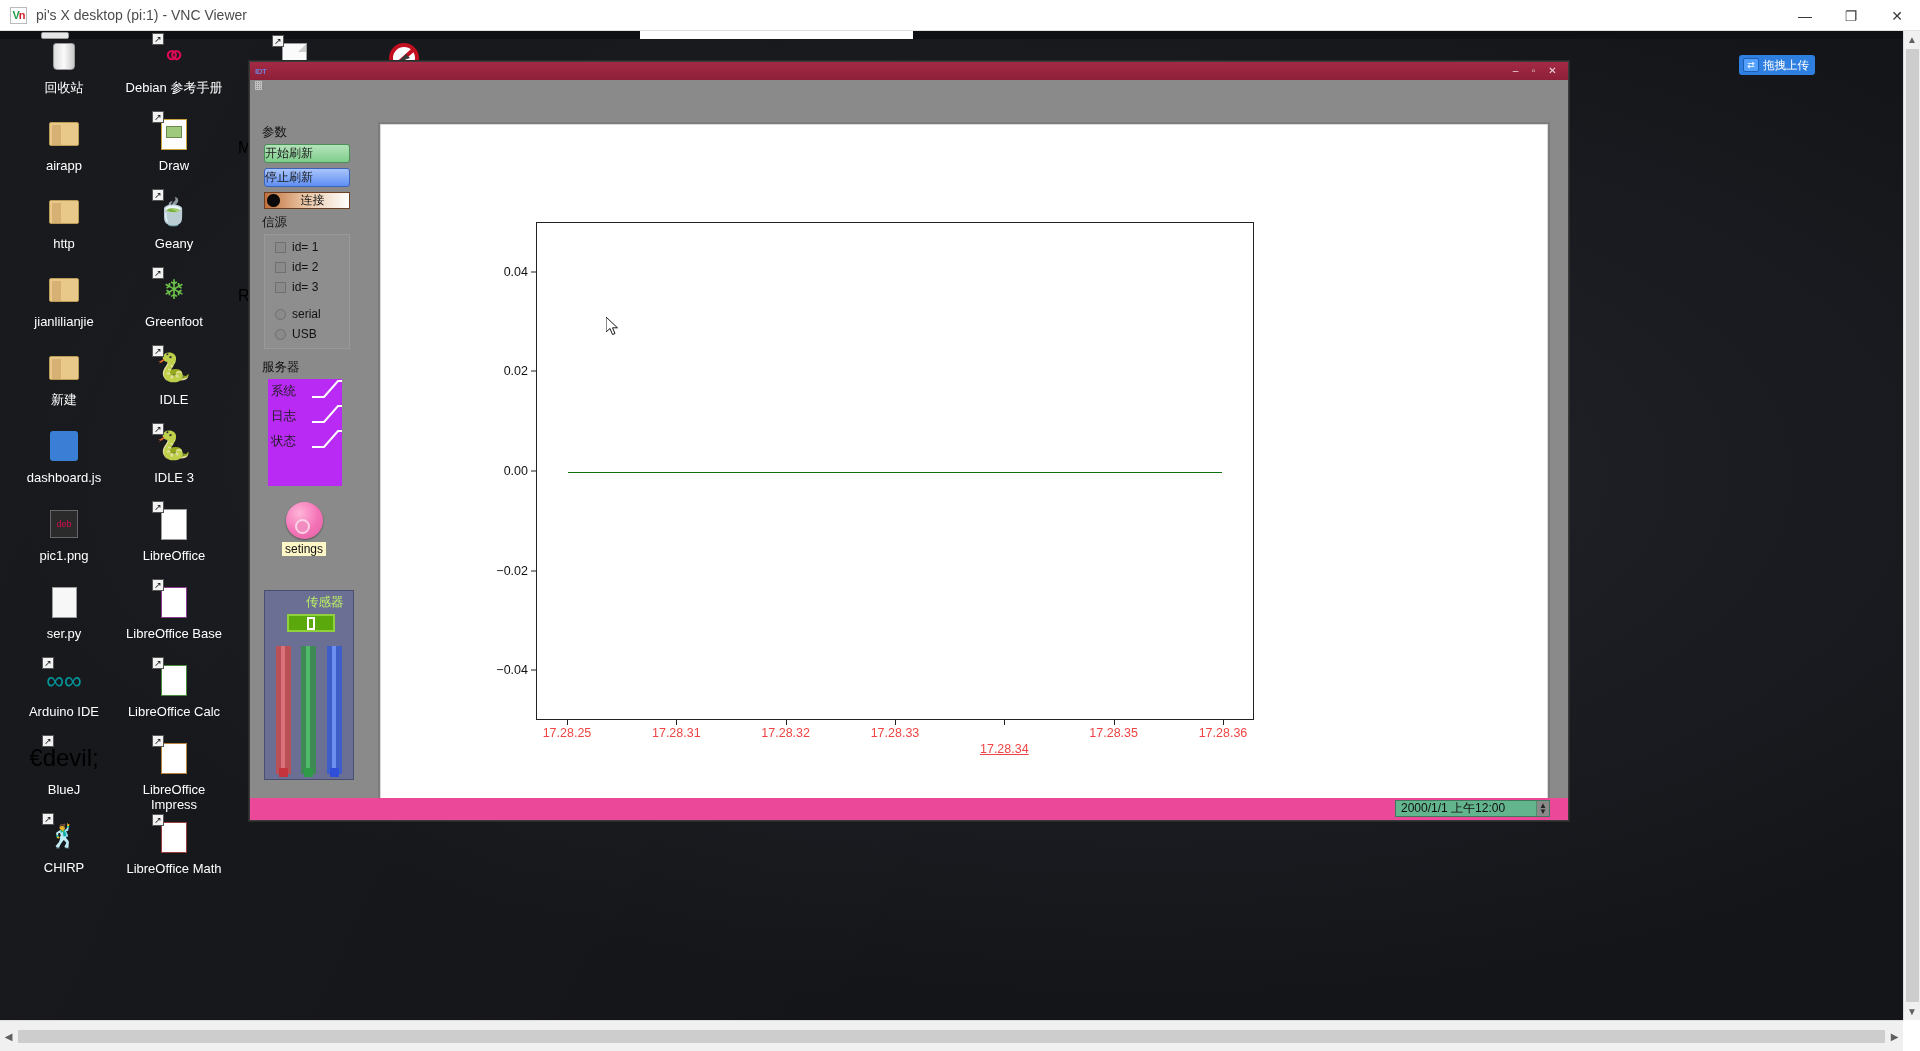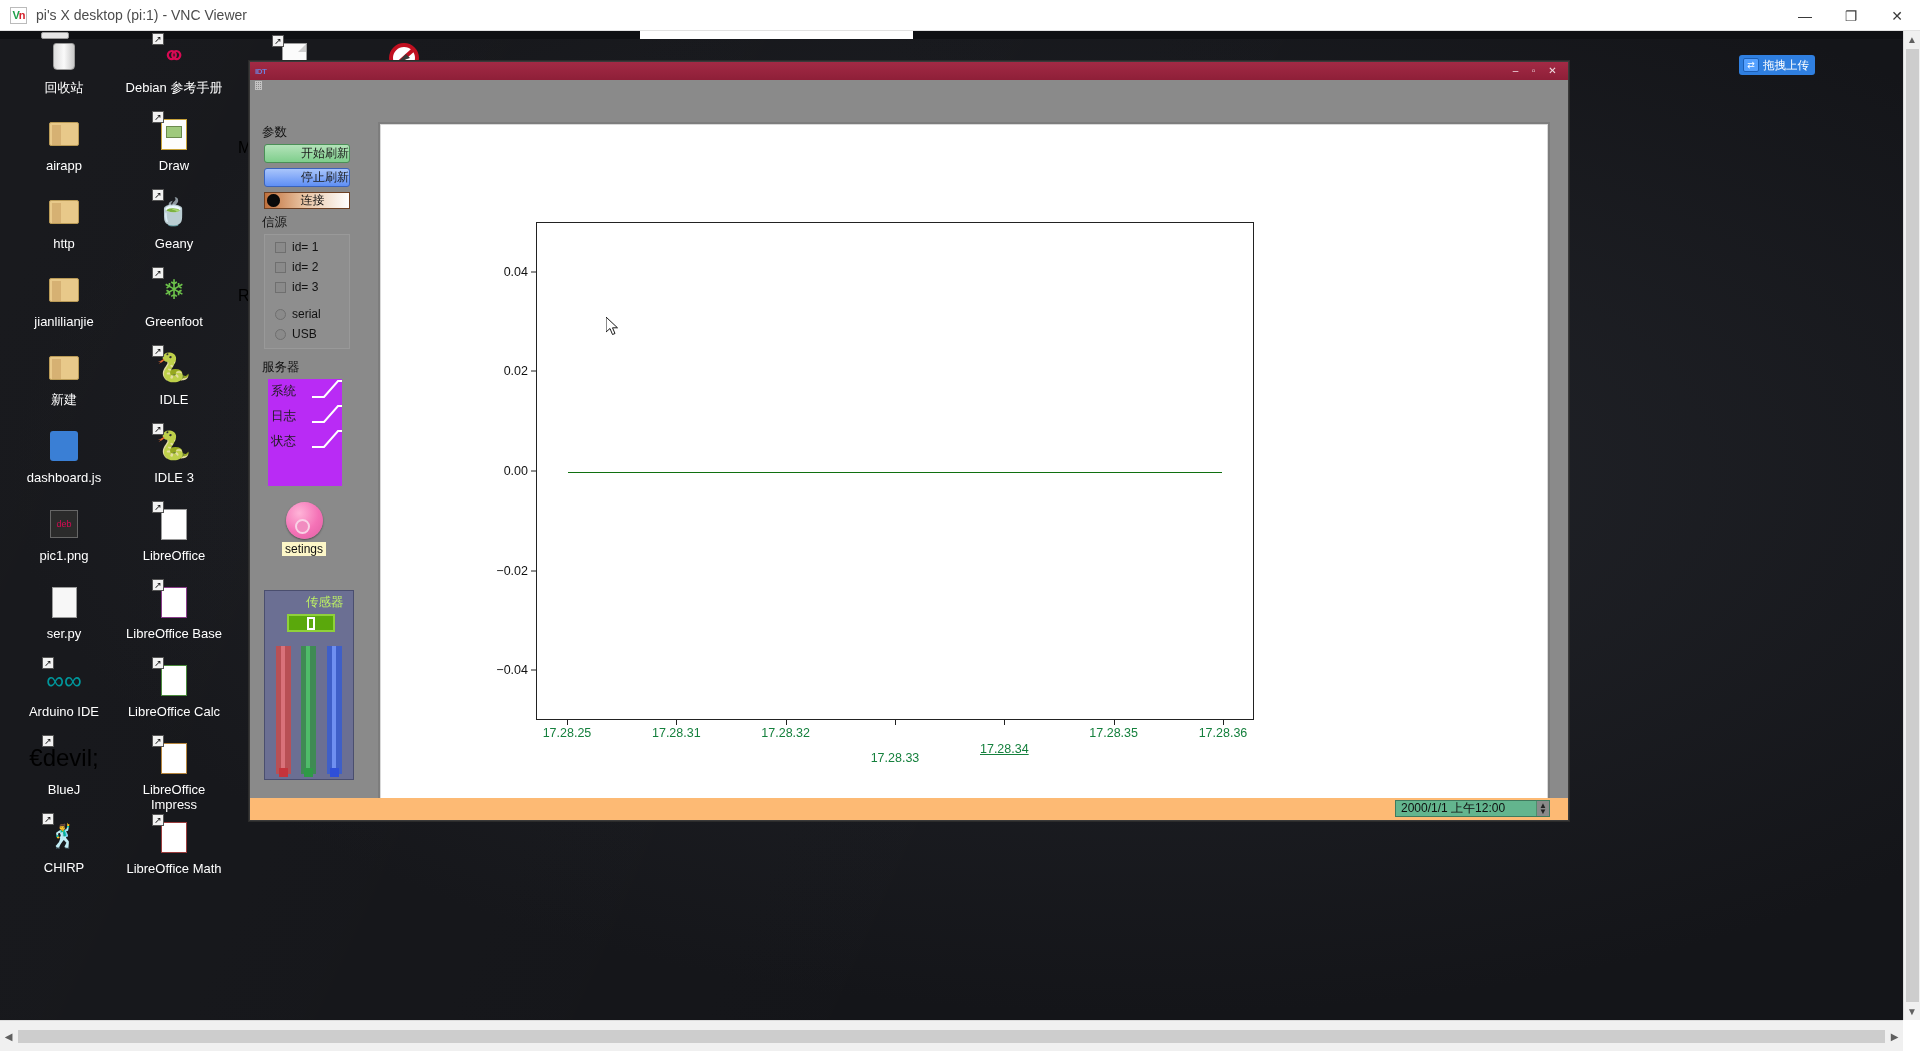--- a/index.html
+++ b/index.html
@@ -192,21 +192,21 @@
     position: absolute; left: 8px; top: 8px;
     width: 107px; bottom: 18px;
   }
   .grp-label { font-size: 12.5px; color: #111; margin: 2px 0 3px 4px; }
   .panel-sunken {
     background: rgba(255,255,255,0.035);
     border: 1px solid rgba(255,255,255,0.10);
   }
   .btn-start, .btn-stop {
     display:block; width: 86px; height: 19px; margin: 0 auto 5px 6px;
-    font-size: 12px; color: #1a1a1a; text-align: right; line-height: 17px;
+    font-size: 12px; color: #1a1a1a; text-align: left; line-height: 17px;
     border-radius: 3px;
   }
   .btn-start {
     background: linear-gradient(180deg,#b4e3ba 0%, #7fce8c 100%);
     border: 1px solid #4b8f57;
   }
   .btn-stop {
     background: linear-gradient(180deg,#a9c5fb 0%, #5f8ff5 100%);
     border: 1px solid #3a63bb;
   }
@@ -315,32 +315,32 @@
   }
   .ytick-lbl {
     position: absolute; right: 0; font-size: 12.5px; color: #111;
     text-align: right; transform: translateY(-50%);
   }
   .ytick-mark {
     position: absolute; left: 0; width: 5px; height: 0;
     border-top: 1px solid #222; transform: translateY(-50%);
   }
   .xtick-lbl {
-    position: absolute; top: 10px; font-size: 12.5px; color: #15803d;
+    position: absolute; top: 10px; font-size: 12.5px; color: #ef4444;
     transform: translateX(-50%); white-space: nowrap;
   }
   .xtick-mark {
     position: absolute; top: 0; width: 0; height: 5px;
     border-left: 1px solid #222;
   }
 
   
   #idt-statusbar {
     position: absolute; left: 0; right: 0; bottom: 0; height: 22px;
-    background: #fdba74;
+    background: #ec4899;
   }
   #datetime-field {
     position: absolute; right: 18px; top: 2px;
     width: 155px; height: 17px;
     background: #63b58e; border: 1px solid #3f7a5e;
     display: flex; align-items: center;
   }
   #datetime-value { font-size: 12px; color: #0f0f0f; padding-left: 5px; flex: 1; }
   #datetime-spin {
     width: 13px; height: 15px; border-left: 1px solid #4e8e6d;
@@ -725,21 +725,21 @@
                 <div class="ytick-lbl" style="top: 538.2px; right: 1012px;">−0.04</div>
                 <div class="ytick-mark" style="top: 538.2px; left: 143px;"></div>
               </div>
             <div id="xtick-layer">
                 <div class="xtick-lbl" style="left: 179px; top: 594px;">17.28.25</div>
                 <div class="xtick-mark" style="left: 179px; top: 588px;"></div>
                 <div class="xtick-lbl" style="left: 288.333px; top: 594px;">17.28.31</div>
                 <div class="xtick-mark" style="left: 288.333px; top: 588px;"></div>
                 <div class="xtick-lbl" style="left: 397.667px; top: 594px;">17.28.32</div>
                 <div class="xtick-mark" style="left: 397.667px; top: 588px;"></div>
-                <div class="xtick-lbl" style="left: 507px; top: 619px;">17.28.33</div>
+                <div class="xtick-lbl" style="left: 507px; top: 594px;">17.28.33</div>
                 <div class="xtick-mark" style="left: 507px; top: 588px;"></div>
                 <div class="xtick-lbl" style="left: 616.333px; top: 610px; text-decoration: underline;">17.28.34</div>
                 <div class="xtick-mark" style="left: 616.333px; top: 588px;"></div>
                 <div class="xtick-lbl" style="left: 725.667px; top: 594px;">17.28.35</div>
                 <div class="xtick-mark" style="left: 725.667px; top: 588px;"></div>
                 <div class="xtick-lbl" style="left: 835px; top: 594px;">17.28.36</div>
                 <div class="xtick-mark" style="left: 835px; top: 588px;"></div>
               </div>
           </div>
         </div>

